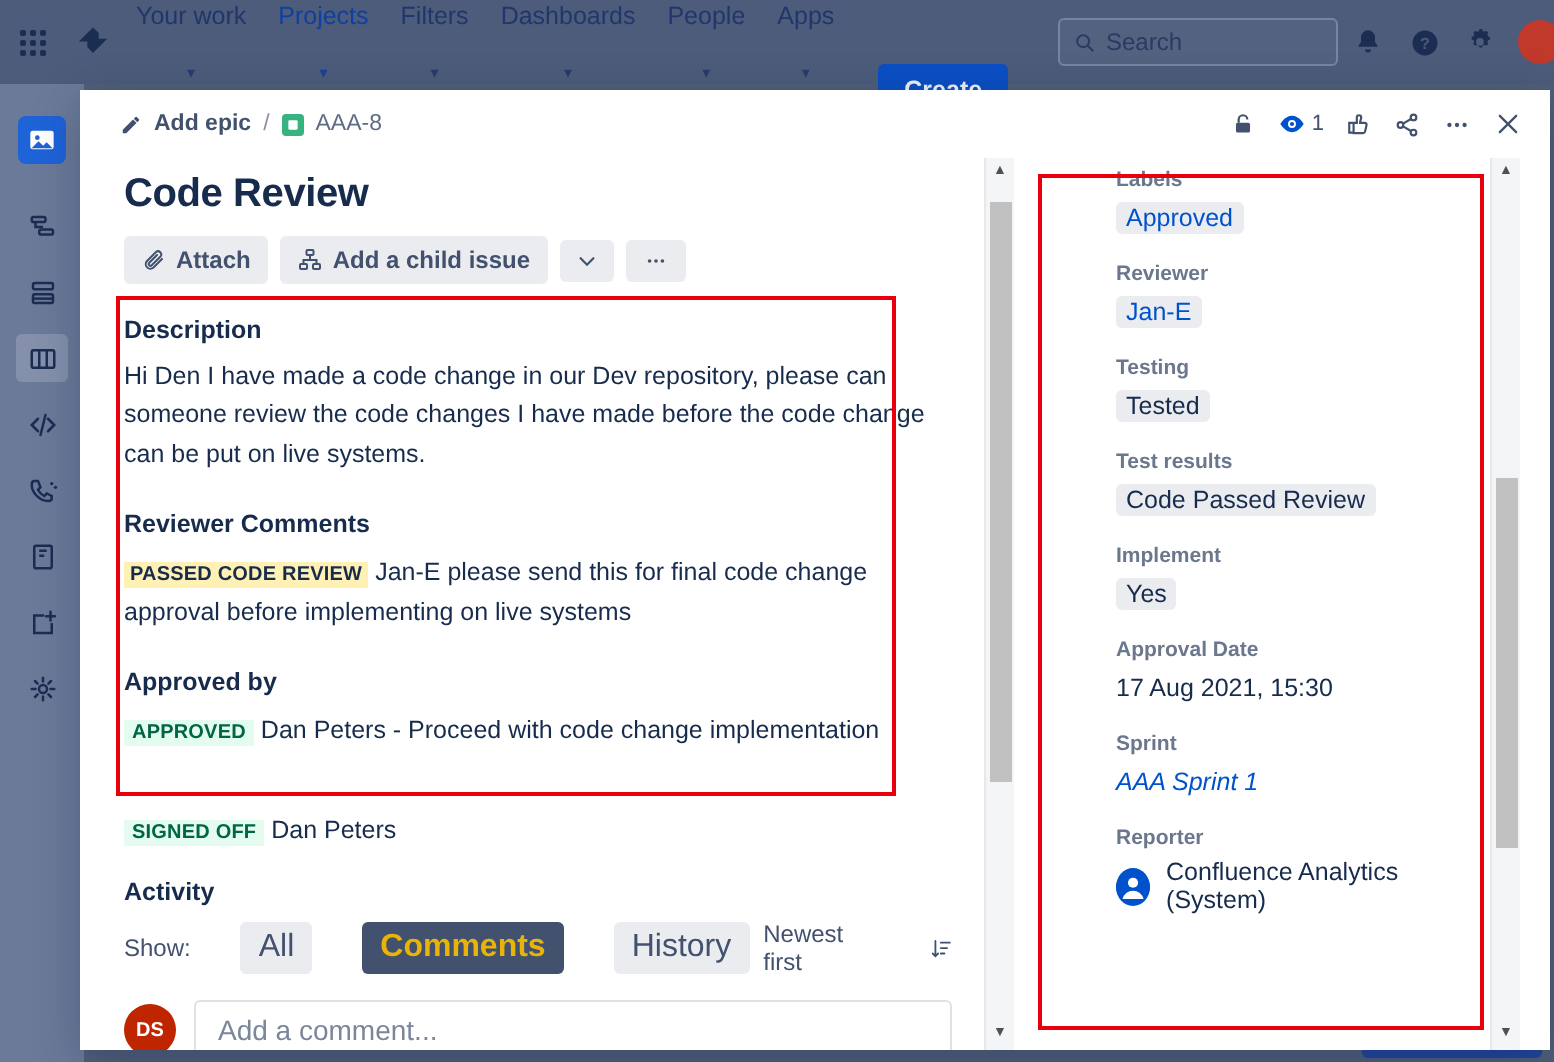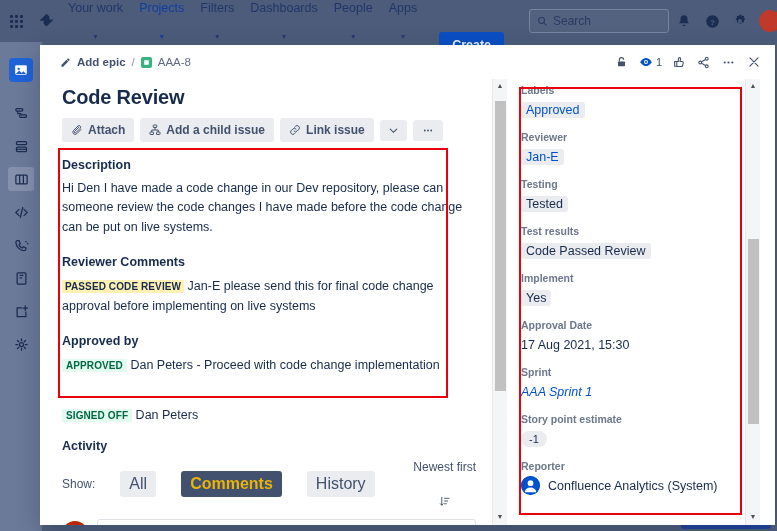--- a/index.html
+++ b/index.html
@@ -119,21 +119,21 @@
   .gap { height: 18px; }
   .chip-line { font-size: 12.5px; color: #172B4D; line-height: 1.6; }
   .hl-yellow { background: #FFF0B3; padding: 1px 3px; font-size: 10px; font-weight: 700; color: #172B4D; letter-spacing: .1px; }
   .hl-green { background: #E3FCEF; padding: 1px 4px; font-size: 10px; font-weight: 700; color: #006644; letter-spacing: .1px; }
 
   .activity-wrap { margin-top: 14px; }
   .show-row { display: flex; align-items: center; gap: 7px; margin-top: 6px; font-size: 12px; color: #42526e; }
   .show-lbl { color: #42526e; }
   .pill { background: #EBECF0; color: #42526e; padding: 4px 9px; border-radius: 3px; font-size: 16px; cursor: pointer; margin-left: 18px; }
   .pill.sel { background: #42526E; color: #eab308; font-weight: 600; }
-  .sortbtn { margin-left: auto; font-size: 12px; color: #42526e; display: flex; align-items: center; gap: 22px; cursor: pointer; flex-direction: column; }
+  .sortbtn { margin-left: auto; font-size: 12px; color: #42526e; display: flex; align-items: center; gap: 22px; cursor: pointer; }
 
   .comment-row { display: flex; align-items: center; gap: 9px; margin-top: 12px; }
   .av-ds {
     width: 26px; height: 26px; border-radius: 50%; background: #BF2600; color: #fff;
     font-size: 10px; font-weight: 700; display: flex; align-items: center; justify-content: center;
     flex: 0 0 26px;
   }
   .comment-box {
     flex: 1; height: 30px; border: 1px solid #DFE1E6; border-radius: 3px;
     display: flex; align-items: center; padding: 0 11px; color: #7A869A; font-size: 14px;
@@ -145,21 +145,21 @@
     display: flex; flex-direction: column; align-items: center; position: relative;
     border-left: 1px solid #e6e8ec;
   }
   .sbar .arrow { font-size: 7px; color: #505050; line-height: 1; padding: 3px 0; }
   .sbar .thumb { position: absolute; left: 2px; width: 11px; background: #C1C1C1; border-radius: 0; }
 
   
   .side-col {
     width: 238px; flex: 0 0 238px; padding: 5px 10px 0 14px; overflow: hidden; position: relative;
   }
-  .fld { margin-bottom: 13px; }
+  .fld { margin-bottom: 13px; padding-left: 37px; }
   .fld-label { font-size: 10.5px; color: #6B778C; font-weight: 600; margin-bottom: 4px; }
   .tag-blue {
     display: inline-block; background: #EBECF0; color: #0052CC; font-size: 12.5px;
     padding: 1px 5px; border-radius: 3px; cursor: pointer;
   }
   .tag-grey {
     display: inline-block; background: #EBECF0; color: #172B4D; font-size: 12.5px;
     padding: 1px 5px; border-radius: 3px;
   }
   .val-plain { font-size: 12.5px; color: #172B4D; }
@@ -406,26 +406,20 @@
             <span>Attach</span>
           </div>
           <div class="abtn">
             <svg width="12" height="12" viewBox="0 0 24 24">
                 <rect x="8.5" y="2" width="7" height="5" rx="1" fill="none" stroke="#42526e" stroke-width="2"></rect>
                 <rect x="2" y="16" width="7" height="5" rx="1" fill="none" stroke="#42526e" stroke-width="2"></rect>
                 <rect x="15" y="16" width="7" height="5" rx="1" fill="none" stroke="#42526e" stroke-width="2"></rect>
                 <path d="M12 7v5M5.5 16v-4h13v4" fill="none" stroke="#42526e" stroke-width="2"></path>
               </svg>
             <span>Add a child issue</span>
-          </div>
-          <div class="abtn">
-            <svg width="12" height="12" viewBox="0 0 24 24">
-                <path fill="none" stroke="#42526e" stroke-width="2" stroke-linecap="round" d="M10 14a4.5 4.5 0 006.4 0l3-3a4.5 4.5 0 00-6.4-6.4L11.3 6.3M14 10a4.5 4.5 0 00-6.4 0l-3 3a4.5 4.5 0 006.4 6.4l1.7-1.7"></path>
-              </svg>
-            <span>Link issue</span>
           </div>
           <div class="abtn sq">
             <svg width="11" height="11" viewBox="0 0 24 24">
                 <path d="M5 9l7 7 7-7" fill="none" stroke="#42526e" stroke-width="2.4" stroke-linecap="round"></path>
               </svg>
           </div>
           <div class="abtn sq">
             <svg width="14" height="11" viewBox="0 0 24 24">
                 <circle cx="5" cy="12" r="2" fill="#42526e"></circle>
                 <circle cx="12" cy="12" r="2" fill="#42526e"></circle>
@@ -522,24 +516,20 @@
         <div class="fld">
           <div class="fld-label">Approval Date</div>
           <span class="val-plain">17 Aug 2021, 15:30</span>
         </div>
 
         <div class="fld">
           <div class="fld-label">Sprint</div>
           <span class="val-link">AAA Sprint 1</span>
         </div>
 
-        <div class="fld">
-          <div class="fld-label">Story point estimate</div>
-          <span class="pt-pill">-1</span>
-        </div>
 
         <div class="fld">
           <div class="fld-label">Reporter</div>
           <div class="reporter-row">
             <span class="av-conf">
               <svg width="19" height="19" viewBox="0 0 24 24">
                   <circle cx="12" cy="12" r="12" fill="#0052CC"></circle>
                   <circle cx="12" cy="9" r="3.6" fill="#fff"></circle>
                   <path d="M4.6 20.5a7.6 7.6 0 0114.8 0z" fill="#fff"></path>
                 </svg>

